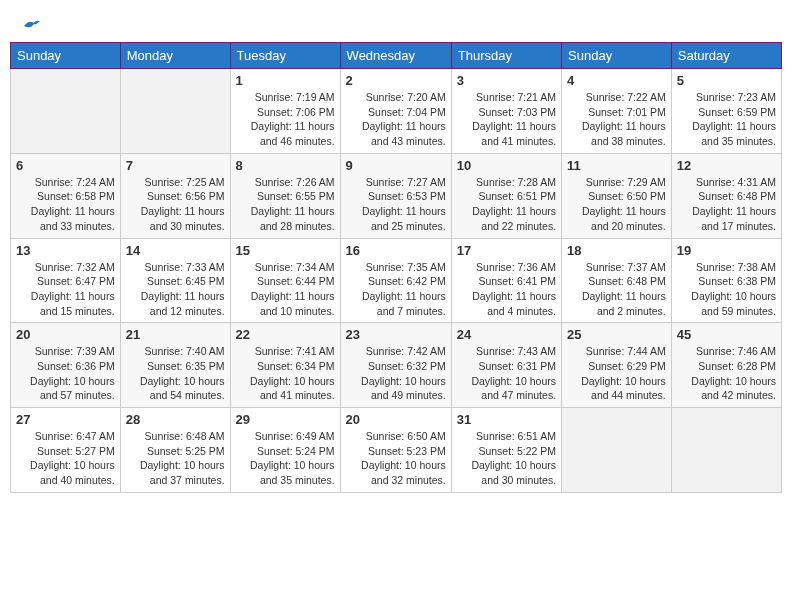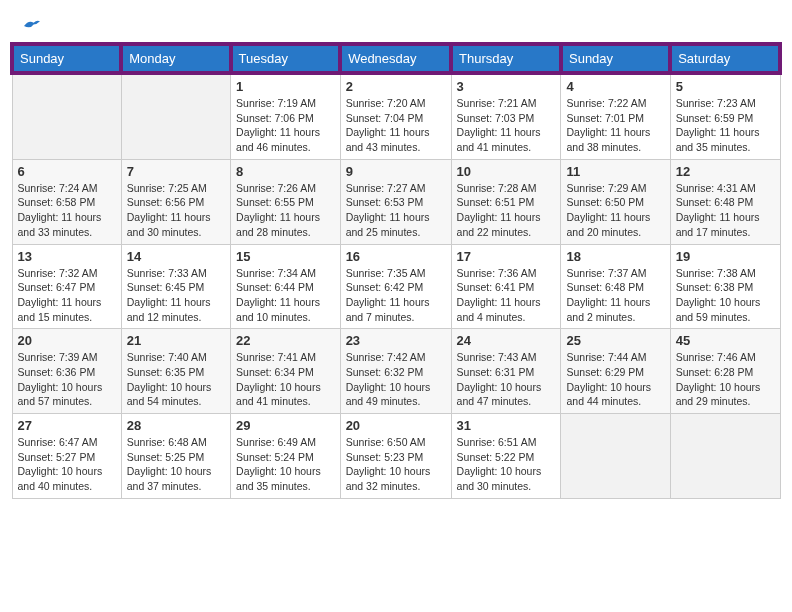--- a/index.html
+++ b/index.html
@@ -53,21 +53,21 @@
       border-collapse: collapse;
       margin-top: 4px;
     }
     .calendar th {
       background-color: #2878c8;
       color: #fff;
       text-align: left;
       padding: 5px 6px;
       font-size: 13px;
       font-weight: normal;
-      border: 4px solid #701a75;
+      border: 1px solid #701a75;
     }
     .calendar td {
       vertical-align: top;
       padding: 4px 5px;
       border: 1px solid #ccc;
       font-size: 10.5px;
       color: #333;
       width: 113px;
       min-height: 70px;
       background: #fff;
@@ -76,20 +76,21 @@
       background: #f9f9f9;
     }
     .day-number {
       font-size: 13px;
       font-weight: bold;
       display: block;
       margin-bottom: 2px;
     }
     .day-info {
       line-height: 1.4;
+      text-align: right;
     }
     tr.week:nth-child(even) td:not(.empty) {
       background: #f7f7f7;
     }
     tr.week td.empty {
       background: #f2f2f2;
     }
   </style>
 </head>
 <body>
@@ -332,21 +333,21 @@
             <div>Sunrise: 7:44 AM</div>
             <div>Sunset: 6:29 PM</div>
             <div>Daylight: 10 hours and 44 minutes.</div>
           </div>
         </td>
         <td>
           <span class="day-number">45</span>
           <div class="day-info">
             <div>Sunrise: 7:46 AM</div>
             <div>Sunset: 6:28 PM</div>
-            <div>Daylight: 10 hours and 29 minutes.</div>
+            <div>Daylight: 10 hours and 42 minutes.</div>
           </div>
         </td>
       </tr>
       <tr class="week">
         <td>
           <span class="day-number">27</span>
           <div class="day-info">
             <div>Sunrise: 6:47 AM</div>
             <div>Sunset: 5:27 PM</div>
             <div>Daylight: 10 hours and 40 minutes.</div>

